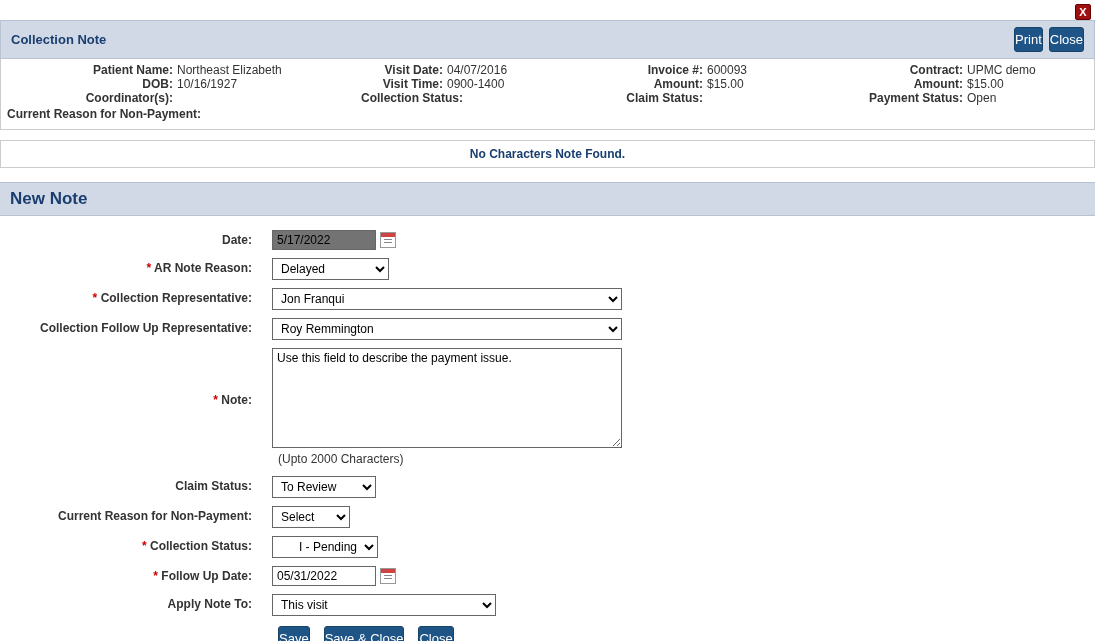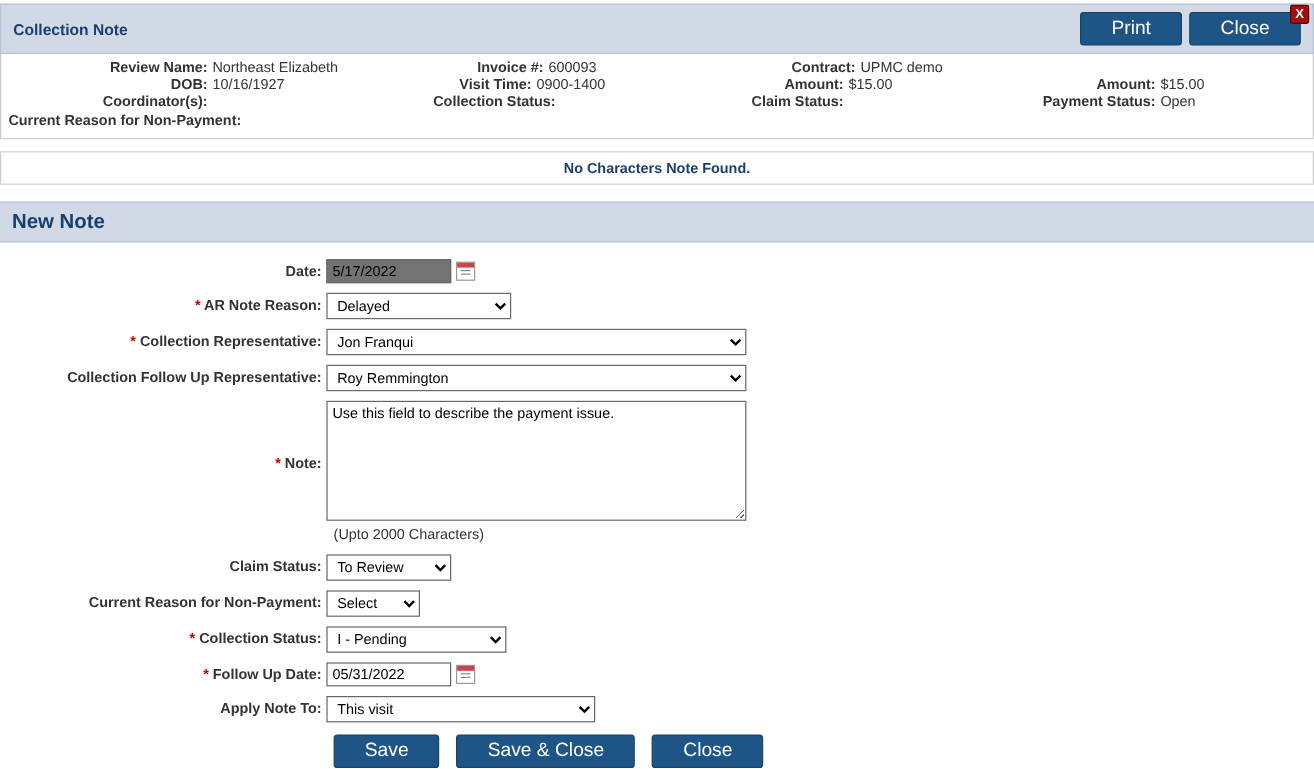--- a/index.html
+++ b/index.html
@@ -27,35 +27,35 @@
       font-weight: bold;
       cursor: pointer;
     }
     .header-bar {
       background: #d1d9e6;
       border: 1px solid #b8c2d4;
       padding: 6px 10px;
       display: flex;
       align-items: center;
       justify-content: space-between;
-      margin-top: 3px;
+      margin-top: 20px;
     }
     .header-title {
       color: #1a3e6f;
       font-weight: bold;
       font-size: 13px;
     }
     .header-actions { display: flex; gap: 6px; }
     .btn {
       background: #1f5586;
       color: #fff;
       border: 1px solid #174367;
       border-radius: 3px;
-      padding: 4px 25px;
-      font-size: 16px;
+      padding: 4px 0;
+      font-size: 13px;
       cursor: pointer;
       font-family: inherit;
     }
     .info-panel {
       border: 1px solid #ccc;
       border-top: none;
       padding: 4px 6px 8px 6px;
     }
     .info-row { display: flex; }
     .info-group { display: flex; }
@@ -90,21 +90,21 @@
     }
     .form-row {
       display: flex;
       align-items: flex-start;
       margin-bottom: 8px;
     }
     .form-label {
       width: 272px;
       text-align: right;
       font-weight: bold;
-      padding-right: 4px;
+      padding-right: 20px;
       padding-top: 3px;
     }
     .req { color: #c00; font-weight: bold; }
     .form-ctrl { display: flex; align-items: center; gap: 4px; }
     input[type="text"], select, textarea {
       font-family: inherit;
       font-size: 12px;
       border: 1px solid #666;
       padding: 2px 4px;
       background: #fff;
@@ -158,22 +158,26 @@
   <div class="header-title">Collection Note</div>
   <div class="header-actions">
     <button class="btn">Print</button>
     <button class="btn">Close</button>
   </div>
 </div>
 
 <div class="info-panel">
   <div class="info-row">
     <div class="info-group">
-        <div class="info-label col1-l">Review Name:</div>
+        <div class="info-label col1-l">Patient Name:</div>
         <div class="info-value col1-v">Northeast Elizabeth</div>
+      </div>
+    <div class="info-group">
+        <div class="info-label col2-l">Visit Date:</div>
+        <div class="info-value col2-v">04/07/2016</div>
       </div>
     <div class="info-group">
         <div class="info-label col3-l">Invoice #:</div>
         <div class="info-value col3-v">600093</div>
       </div>
     <div class="info-group">
         <div class="info-label col4-l">Contract:</div>
         <div class="info-value col4-v">UPMC demo</div>
       </div>
   </div>
@@ -229,21 +233,21 @@
     <div class="form-label"><span>Date:</span></div>
     <div class="form-ctrl">
       <input type="text" class="disabled-look" style="width: 104px;" value="5/17/2022">
       <span class="cal-icon"></span>
     </div>
   </div>
 
   <div class="form-row">
     <div class="form-label"><span class="req">*</span> <span>AR Note Reason:</span></div>
     <div class="form-ctrl">
-      <select style="width:154px;">
+      <select style="width:117px;">
         <option>Delayed</option>
       </select>
     </div>
   </div>
 
   <div class="form-row">
     <div class="form-label"><span class="req">*</span> <span>Collection Representative:</span></div>
     <div class="form-ctrl">
       <select style="width:350px;">
         <option>Jon Franqui</option>
@@ -282,21 +286,21 @@
     <div class="form-ctrl">
       <select style="width:78px;">
         <option>Select</option>
       </select>
     </div>
   </div>
 
   <div class="form-row">
     <div class="form-label"><span class="req">*</span> <span>Collection Status:</span></div>
     <div class="form-ctrl">
-      <select style="width:150px;">
+      <select style="width:106px;text-align:right;">
         <option>I - Pending</option>
       </select>
     </div>
   </div>
 
   <div class="form-row">
     <div class="form-label"><span class="req">*</span> <span>Follow Up Date:</span></div>
     <div class="form-ctrl">
       <input type="text" style="width: 104px;" value="05/31/2022">
       <span class="cal-icon"></span>

